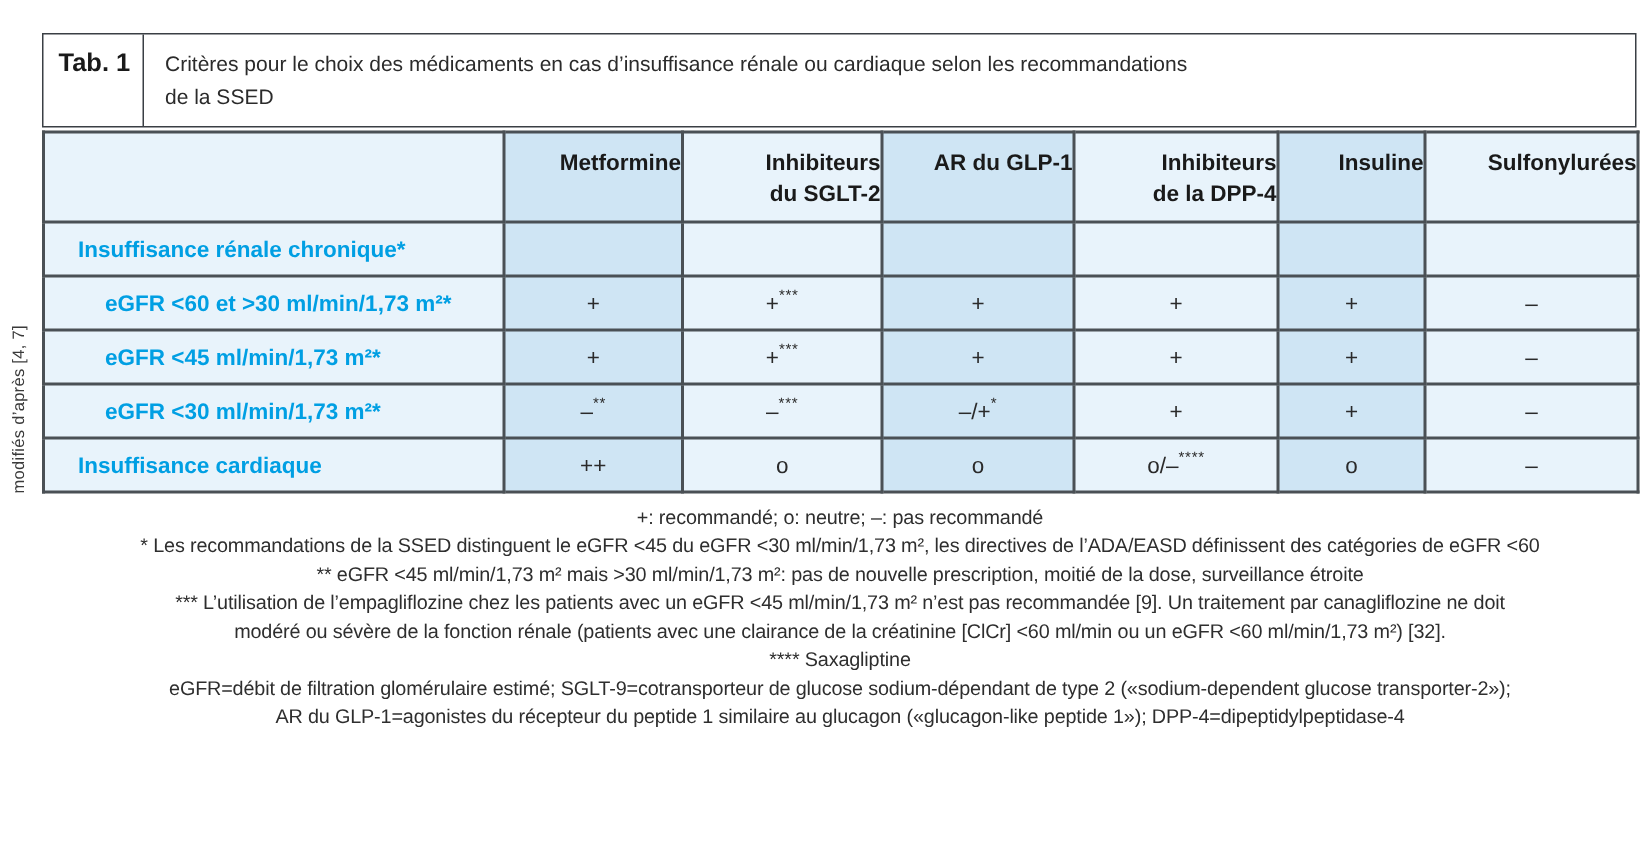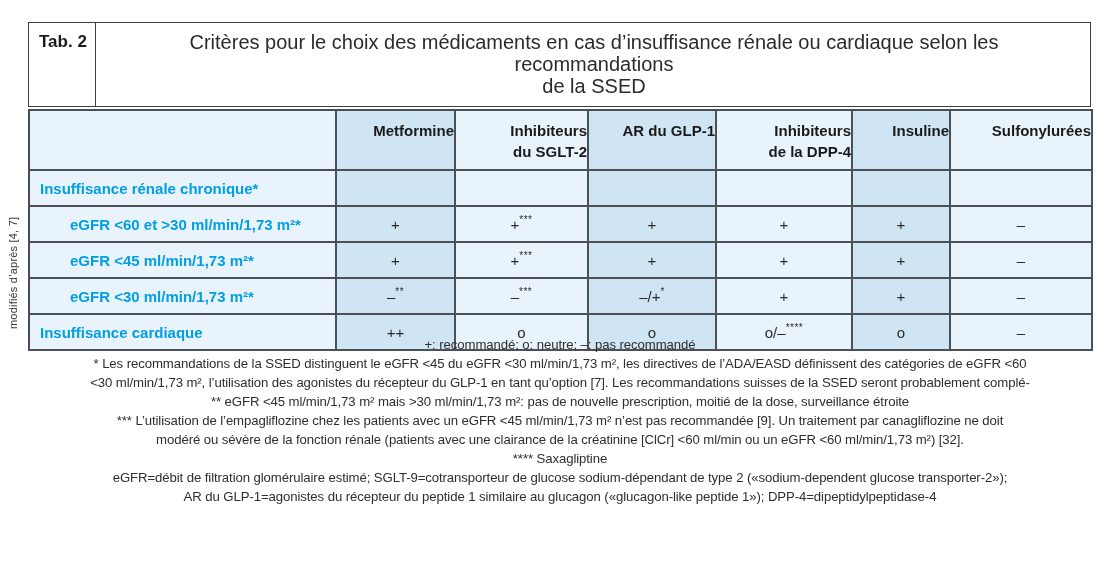--- a/index.html
+++ b/index.html
@@ -36,25 +36,24 @@
     flex: 0 0 67px;
     padding: 9px 0 0 10px;
     font-weight: bold;
     font-size: 17px;
     color: #1a1a1a;
     border-right: 1.5px solid #3a3f44;
   }
   .title-caption {
     flex: 1;
     padding: 8px 12px 9px 14px;
-    font-size: 20px;
+    font-size: 14px;
     line-height: 22px;
     color: #2b2b2b;
     white-space: pre-line;
-    text-align: center;
   }
 
   
   table.med-table {
     border-collapse: collapse;
     margin-top: 2px;
     width: 1063px;
     table-layout: fixed;
   }
   .med-table th, .med-table td {
@@ -75,21 +74,21 @@
   }
   .med-table td {
     height: 36px;
     text-align: center;
     font-size: 15px;
     color: #2a2a2a;
     vertical-align: middle;
   }
   .med-table td.row-label {
     text-align: left;
-    padding-left: 10px;
+    padding-left: 22px;
     font-weight: bold;
     color: #009fe3;
     font-size: 15px;
   }
   .med-table tr.indent td.row-label { padding-left: 40px; margin-left: 48px; }
   .sup {
     font-size: 10px;
     vertical-align: super;
     position: relative;
     top: -1px;
@@ -112,21 +111,21 @@
 </head>
 <body>
 
 <div class="page">
 
   <div class="side-note">modifiés d’après [4, 7]</div>
 
   <div class="figure">
 
     <div class="title-box">
-      <div class="title-tag">Tab. 2</div>
+      <div class="title-tag">Tab. 1</div>
       <div class="title-caption">Critères pour le choix des médicaments en cas d’insuffisance rénale ou cardiaque selon les recommandations
 de la SSED</div>
     </div>
 
     <table class="med-table">
       <colgroup>
         <col style="width:307px">
           <col style="width:119px">
           <col style="width:133px">
         <col style="width:128px">
@@ -193,21 +192,20 @@
           <td><span>o</span><span class="sup"></span></td>
           <td><span>–</span><span class="sup"></span></td>
         </tr>
       </tbody>
     </table>
   </div>
 
   <div class="footnotes">
     <div>+: recommandé; o: neutre; –: pas recommandé</div>
     <div>* Les recommandations de la SSED distinguent le eGFR &lt;45 du eGFR &lt;30 ml/min/1,73 m², les directives de l’ADA/EASD définissent des catégories de eGFR &lt;60</div>
-    <div>&lt;30 ml/min/1,73 m², l’utilisation des agonistes du récepteur du GLP-1 en tant qu’option [7]. Les recommandations suisses de la SSED seront probablement complé-</div>
     <div>** eGFR &lt;45 ml/min/1,73 m² mais &gt;30 ml/min/1,73 m²: pas de nouvelle prescription, moitié de la dose, surveillance étroite</div>
     <div>*** L’utilisation de l’empagliflozine chez les patients avec un eGFR &lt;45 ml/min/1,73 m² n’est pas recommandée [9]. Un traitement par canagliflozine ne doit</div>
     <div>modéré ou sévère de la fonction rénale (patients avec une clairance de la créatinine [ClCr] &lt;60 ml/min ou un eGFR &lt;60 ml/min/1,73 m²) [32].</div>
     <div>**** Saxagliptine</div>
     <div>eGFR=débit de filtration glomérulaire estimé; SGLT-9=cotransporteur de glucose sodium-dépendant de type 2 («sodium-dependent glucose transporter-2»);</div>
     <div>AR du GLP-1=agonistes du récepteur du peptide 1 similaire au glucagon («glucagon-like peptide 1»); DPP-4=dipeptidylpeptidase-4</div>
   </div>
 
 </div>
 

